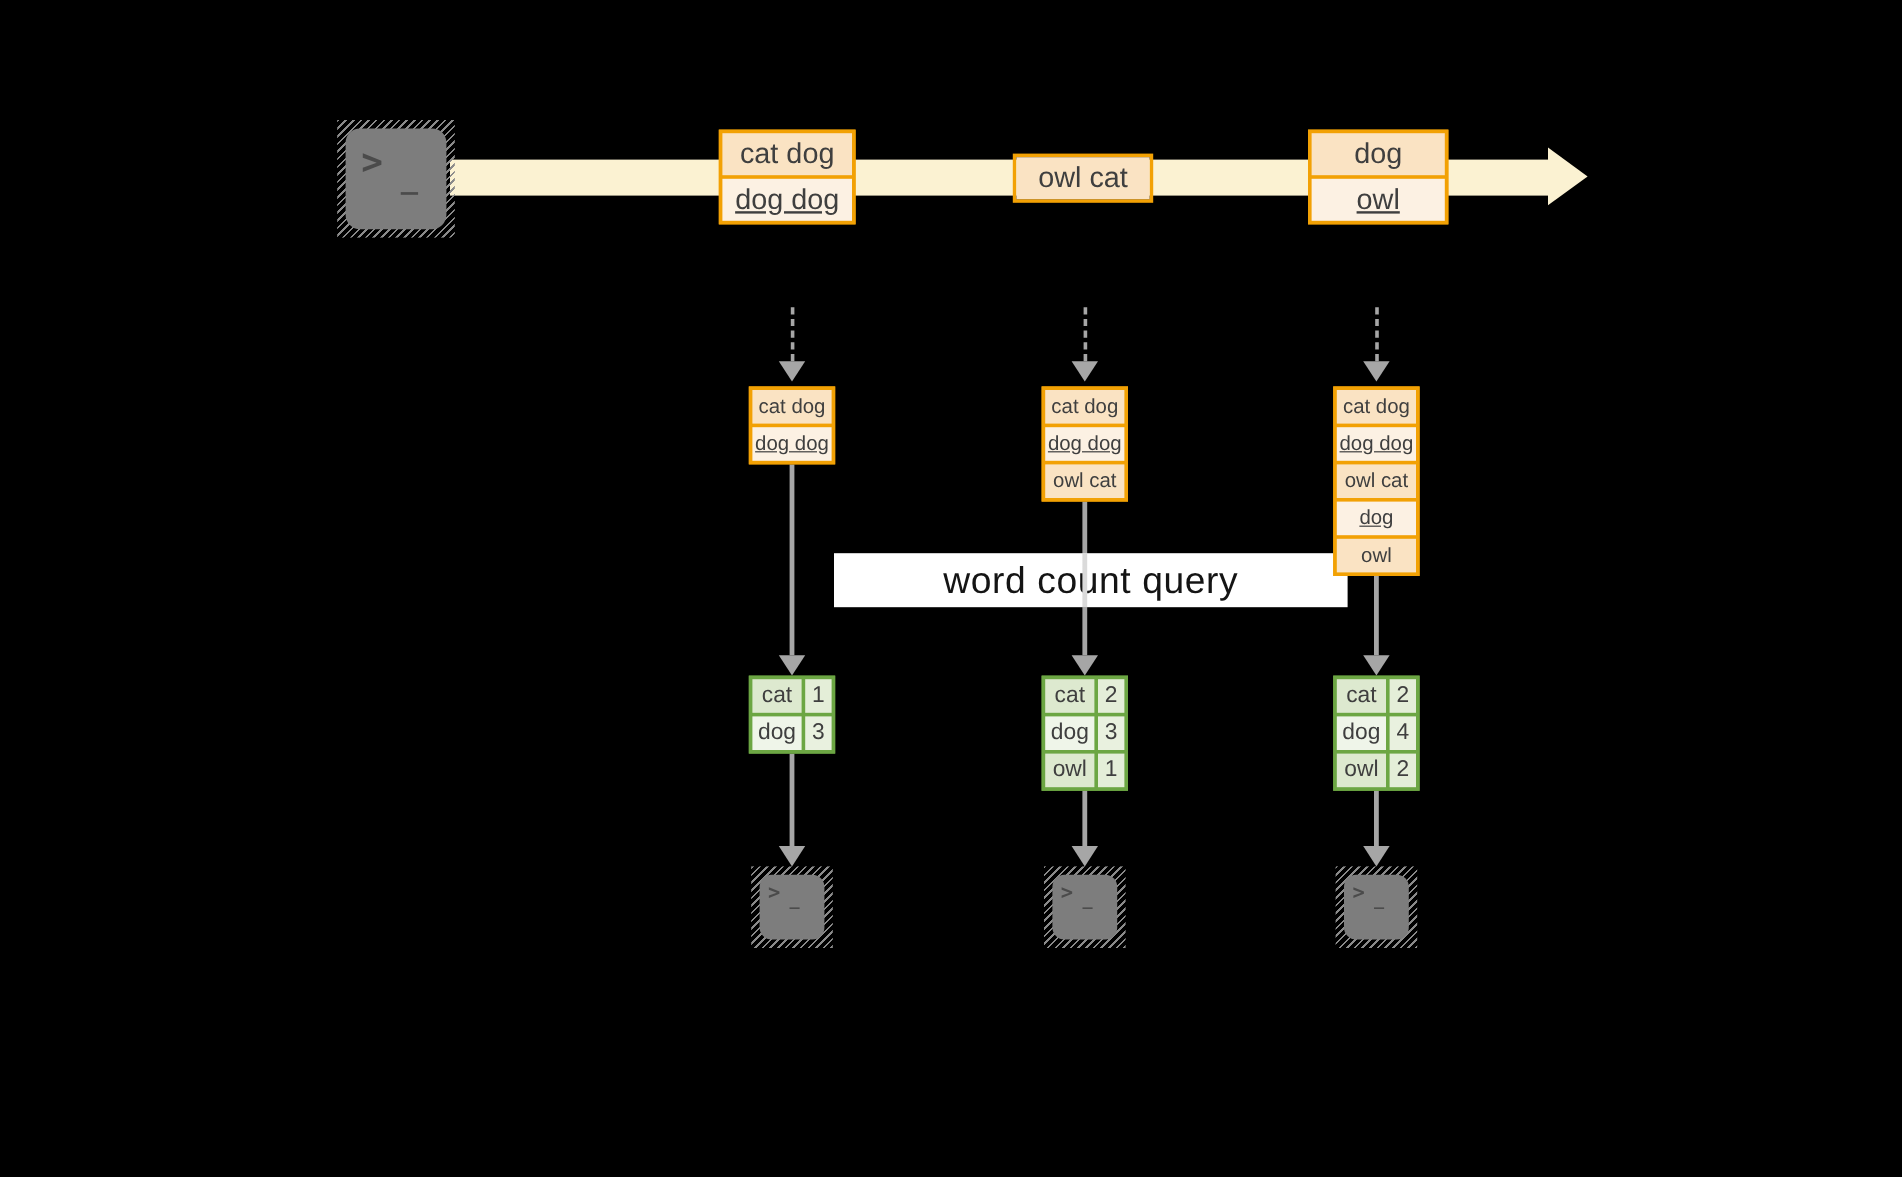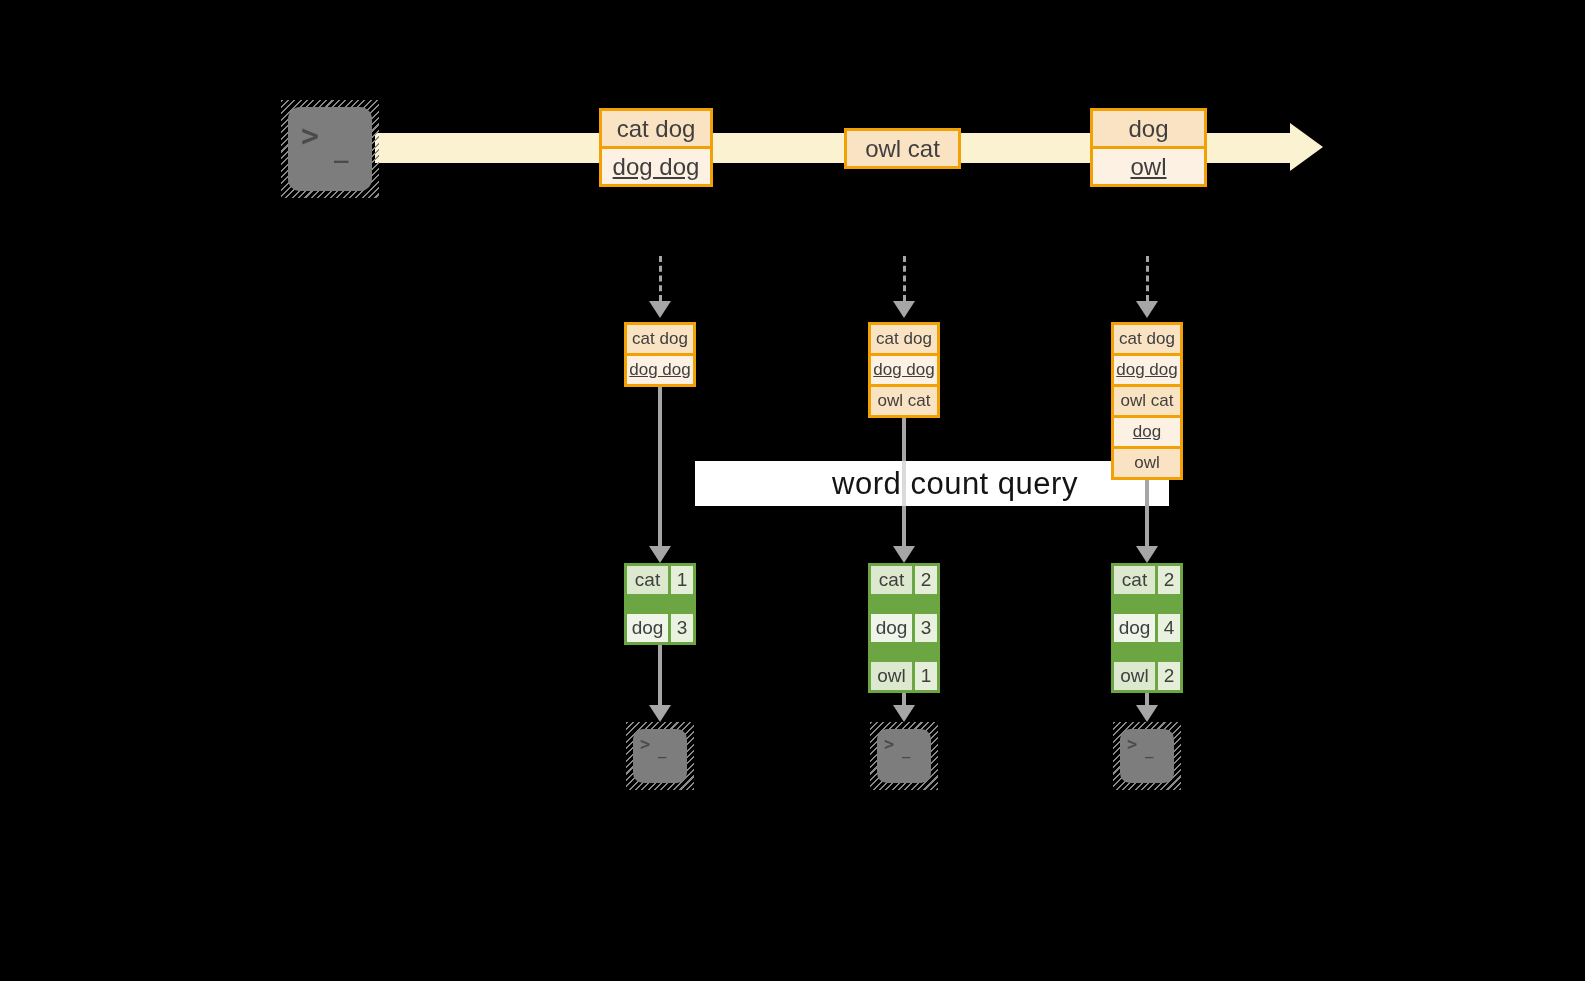--- a/index.html
+++ b/index.html
@@ -16,21 +16,21 @@
   .obox{border:3px solid #F2A104;background:#F2A104;display:flex;flex-direction:column;
         gap:3px;z-index:4;box-sizing:content-box;}
   .obox .row{background:#FAE3C3;color:#3F3F3F;display:flex;align-items:center;justify-content:center;}
   .obox .row.alt{background:#FCF1E3;text-decoration:underline;}
   .stream-row{width:108px;height:35px;font-size:24px;}
   .stream-row.wide{width:111px;}
   .state-row{width:66px;height:28px;font-size:17px;}
 
   
   .gtable{border:3px solid #6CA643;background:#6CA643;display:flex;flex-direction:column;
-          gap:20px;z-index:4;}
+          gap:3px;z-index:4;}
   .grow{display:flex;gap:3px;height:28px;}
   .gcell{display:flex;align-items:center;justify-content:center;font-size:19px;color:#3F3F3F;}
   .gword{width:41px;}
   .gnum{width:22px;}
   .grow.odd  .gword{background:#DDE9CF;} .grow.odd  .gnum{background:#E4EED8;}
   .grow.even .gword{background:#EFF5E9;} .grow.even .gnum{background:#E9F1DF;}
 
   
   .varrow{display:flex;flex-direction:column;align-items:center;z-index:3;width:22px;}
   .dash-line{width:0;border-left:3px dashed #A6A6A6;}
@@ -105,21 +105,21 @@
     <div class="row state-row">owl cat</div>
   </div>
   <div class="abs obox" style="left:1111px;top:322px;">
     <div class="row state-row">cat dog</div>
     <div class="row state-row alt">dog dog</div>
     <div class="row state-row">owl cat</div>
     <div class="row state-row alt">dog</div>
     <div class="row state-row">owl</div>
   </div>
 
-  <div class="abs qband" style="left:695px;top:461px;width:428px;height:45px;padding-left:46px;">
+  <div class="abs qband" style="left:695px;top:461px;width:428px;height:45px;">
     <span>word count query</span>
   </div>
 
   <div class="abs varrow" style="left:649px;top:387px;">
     <div class="solid-line" style="height:159px;"></div>
     <div class="head-down"></div>
   </div>
   <div class="abs varrow" style="left:893px;top:418px;">
     <div class="solid-line fade" style="height:128px;"></div>
     <div class="head-down"></div>

